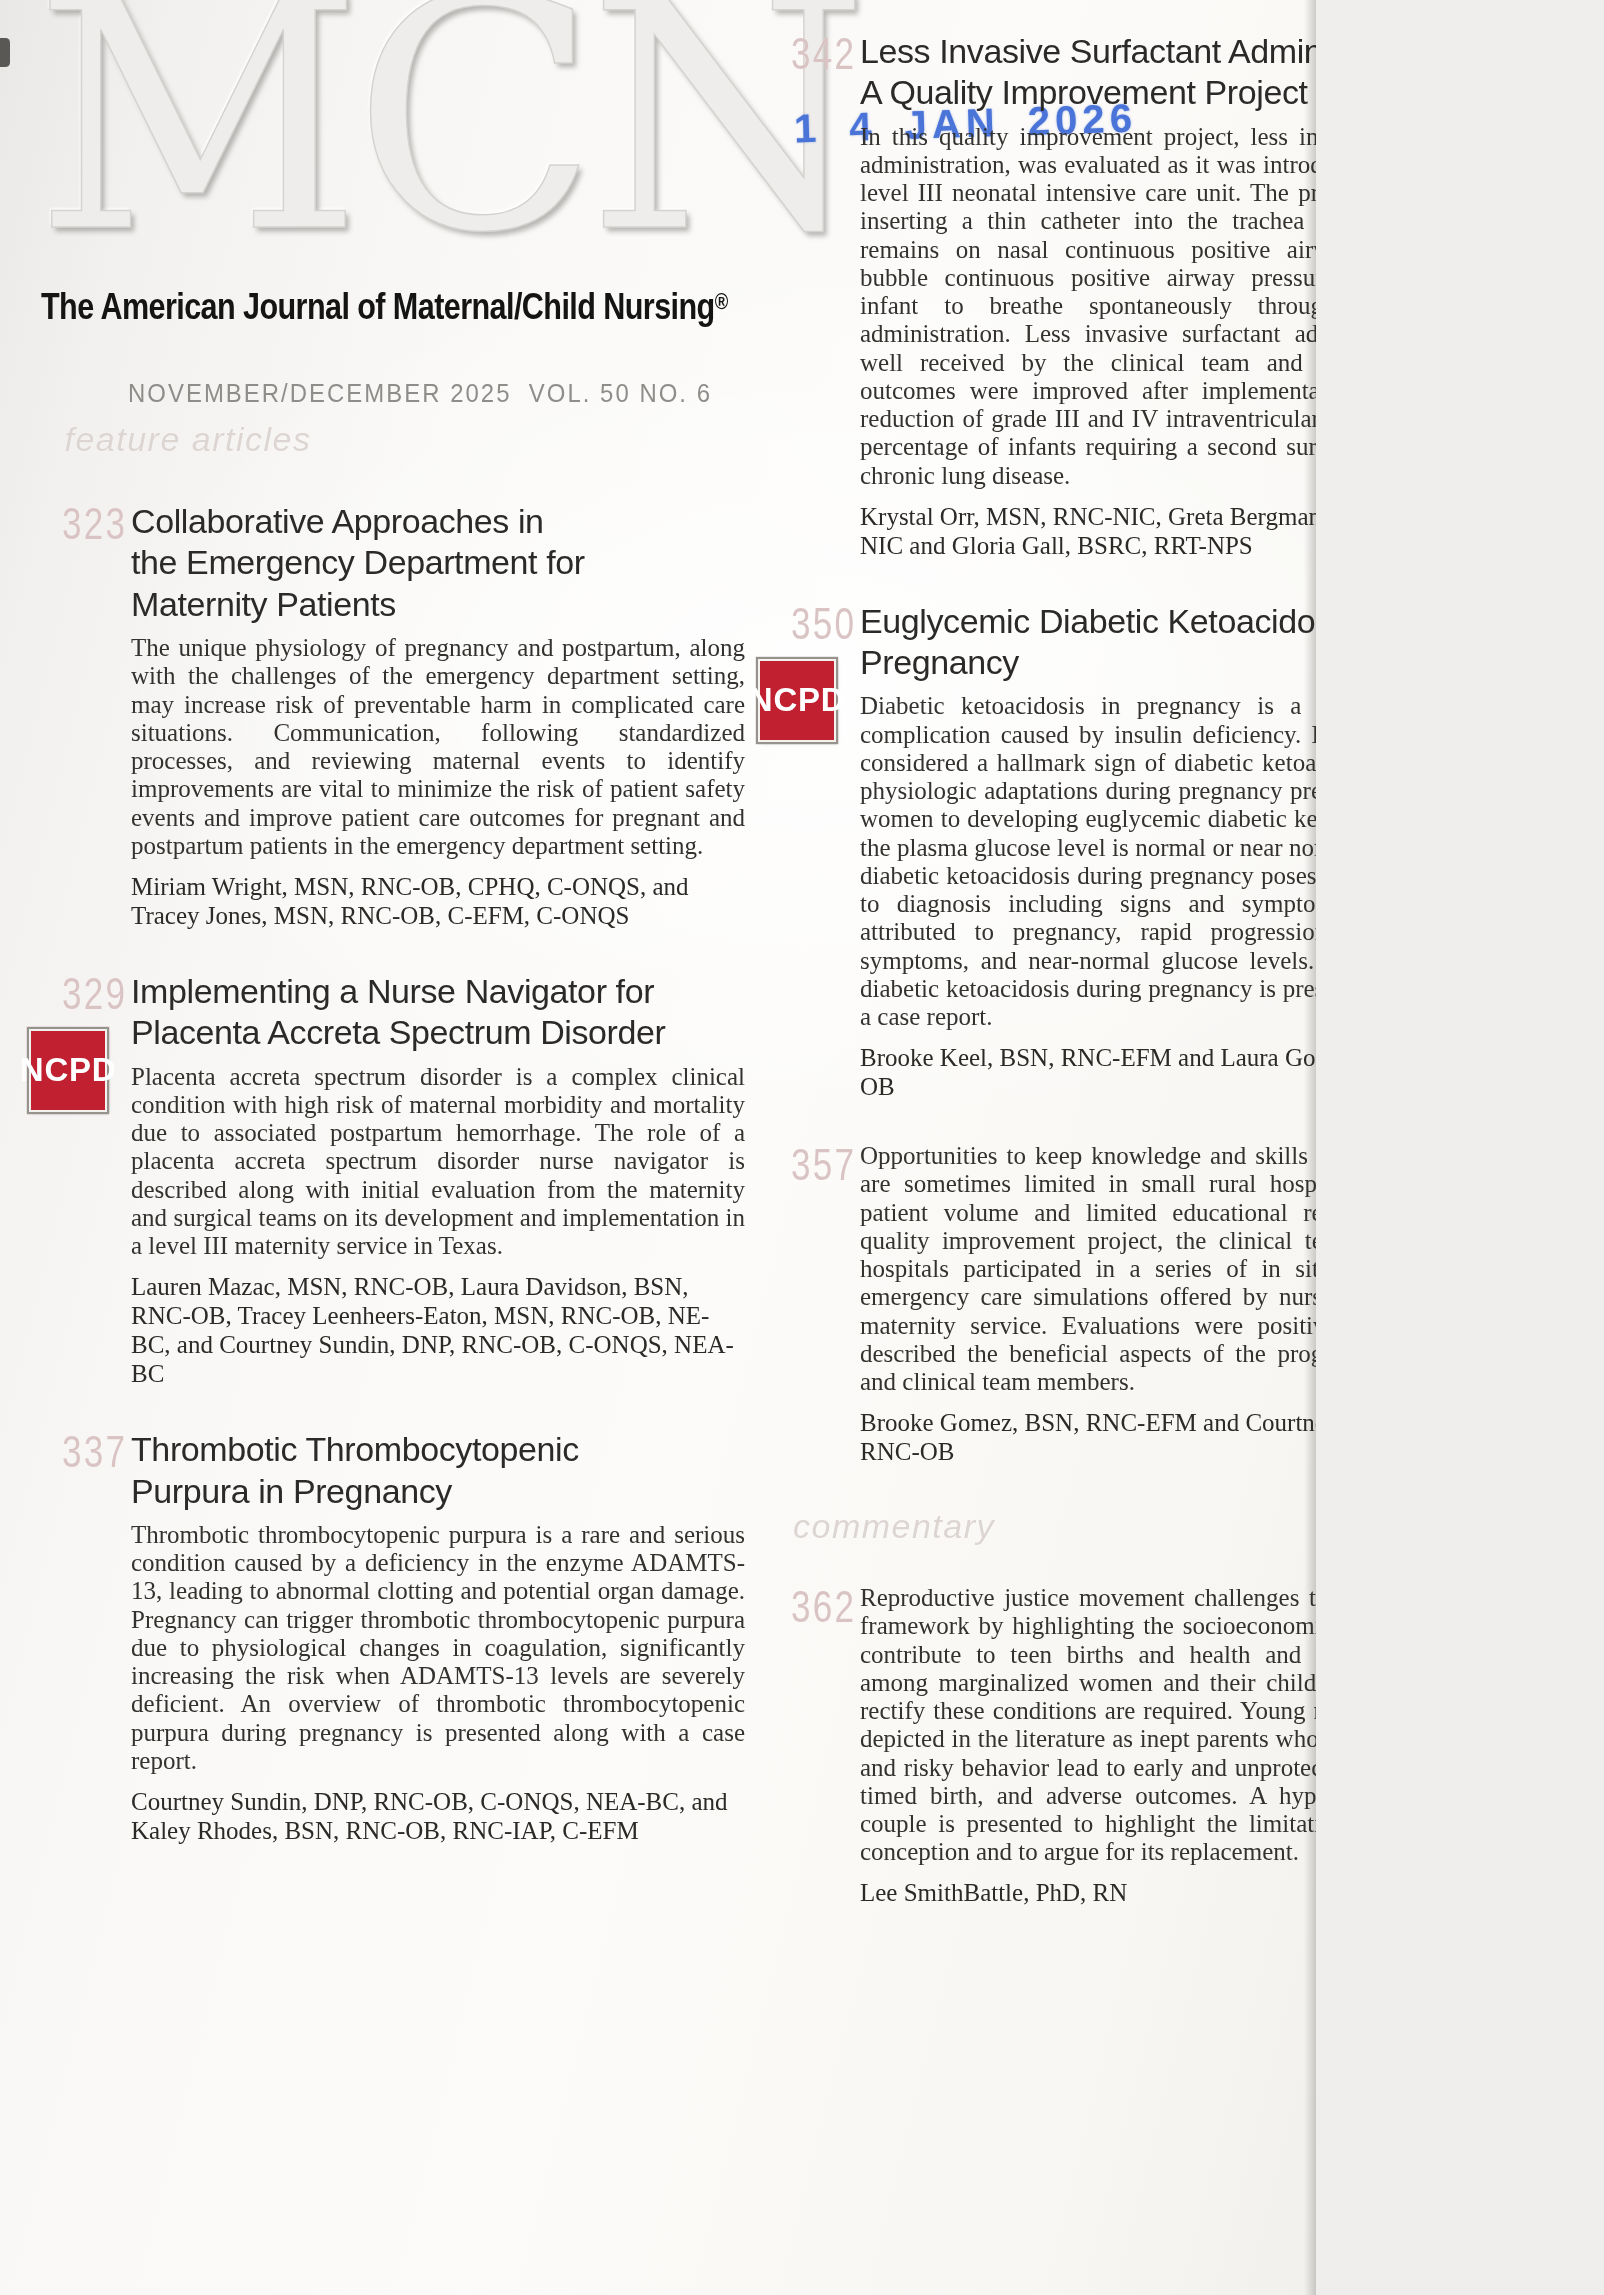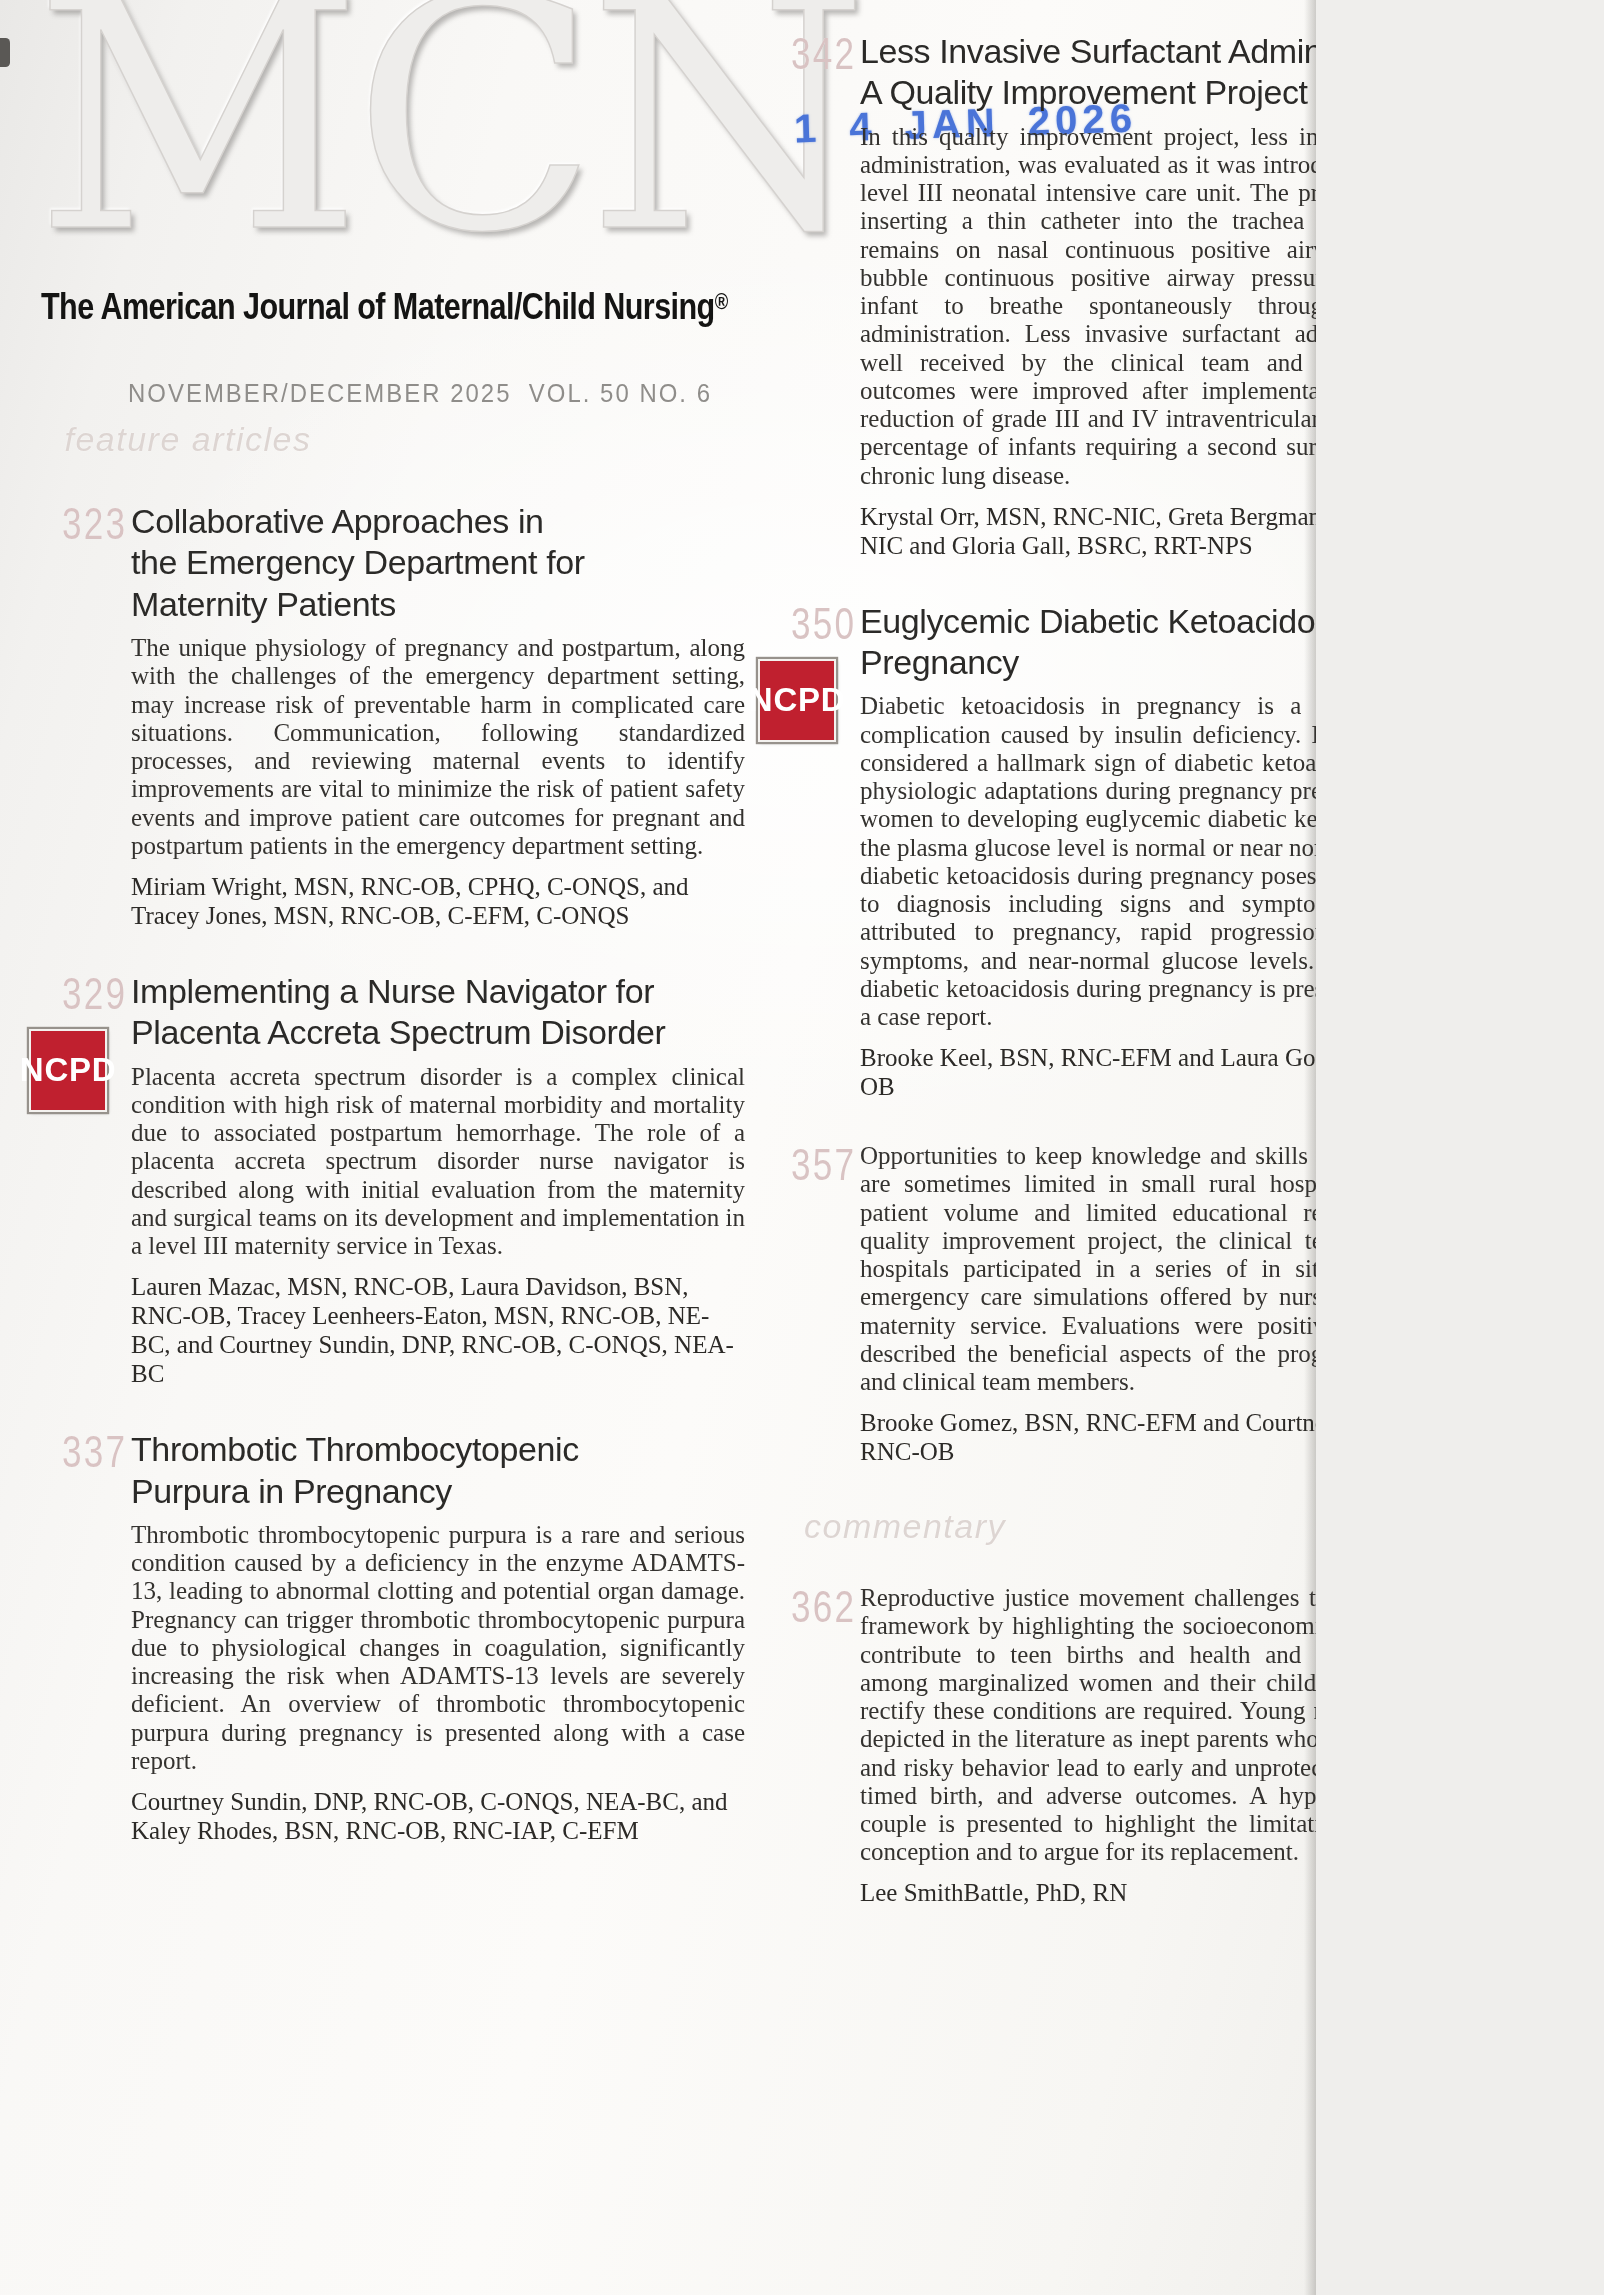--- a/index.html
+++ b/index.html
@@ -64,21 +64,21 @@
   .section-label {
     font-style: italic; font-size: 34px; letter-spacing: 1.5px;
     color: #ddd5d2;
     text-shadow: 0 0 1.5px rgba(255,255,255,.8);
   }
   
   .col { position: absolute; }
   .col-left  { left: 63px;  top: 420px;  width: 682px; }
   .col-right { left: 792px; top: 31px;  width: 700px; }
   .col-left .section-label { margin: 0 0 42px 1.5px; }
-  .label-commentary { margin: 19px 0 38px 12px; }
+  .label-commentary { margin: 19px 0 38px 1px; }
   
   .entry { position: relative; padding-left: 68px; margin-bottom: 41px; }
   .pagenum {
     position: absolute; left: -1.5px; top: -2.9px;
     font-size: 45px; letter-spacing: 2.9px; color: #d9c3c3;
     transform: scaleX(.78); transform-origin: left top;
     text-shadow: 0 0 0.7px rgba(255,255,255,.9);
   }
   .badge {
     position: absolute; left: -34px; top: 58px;

